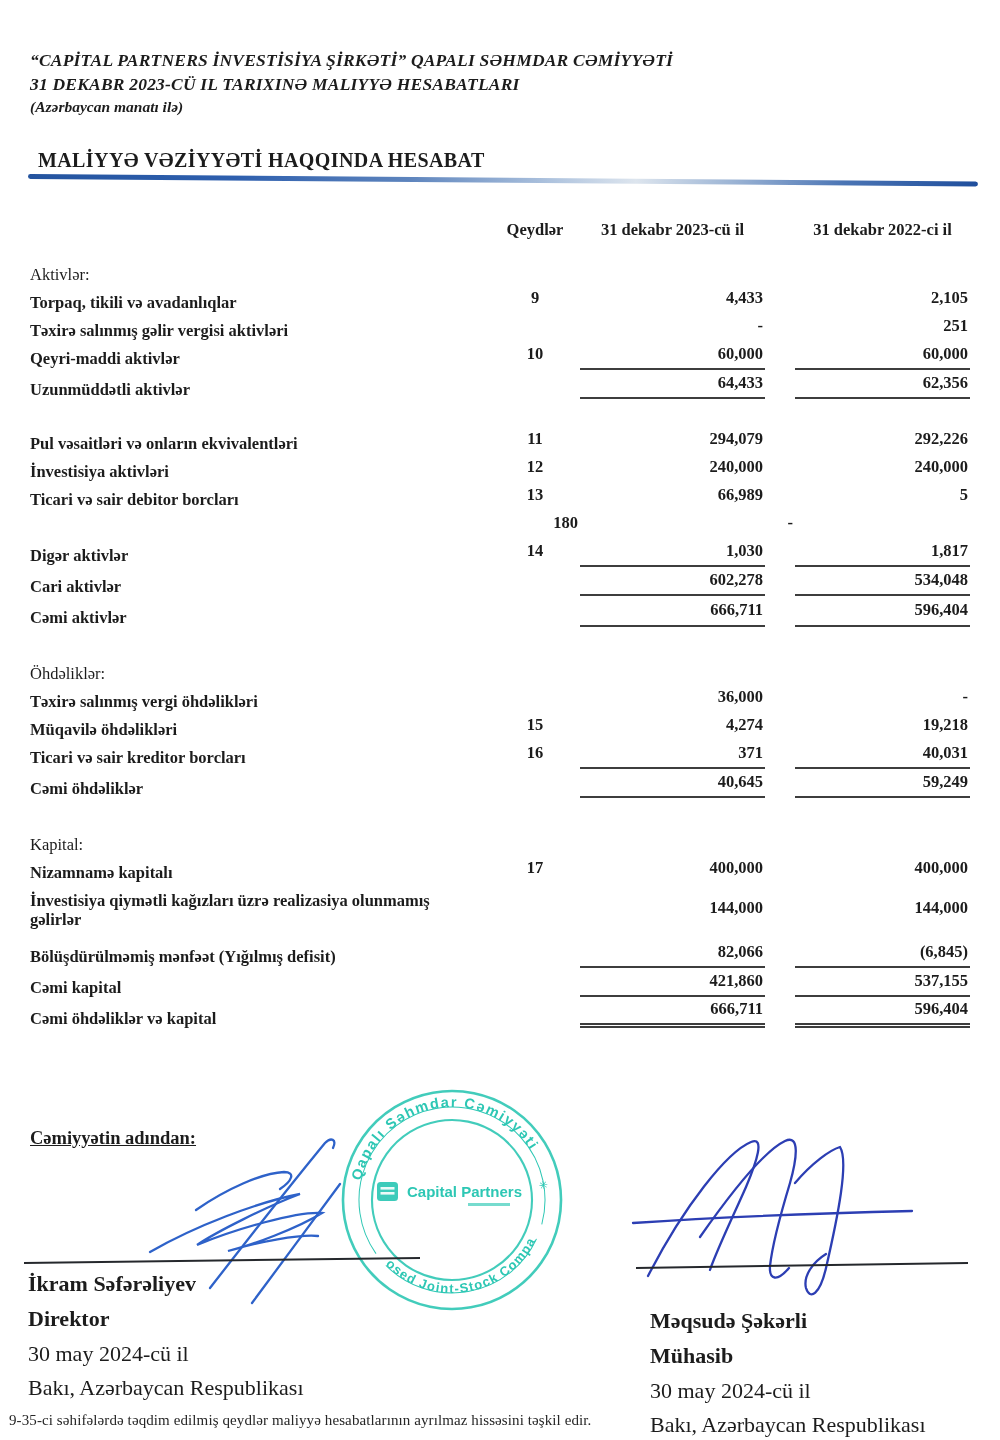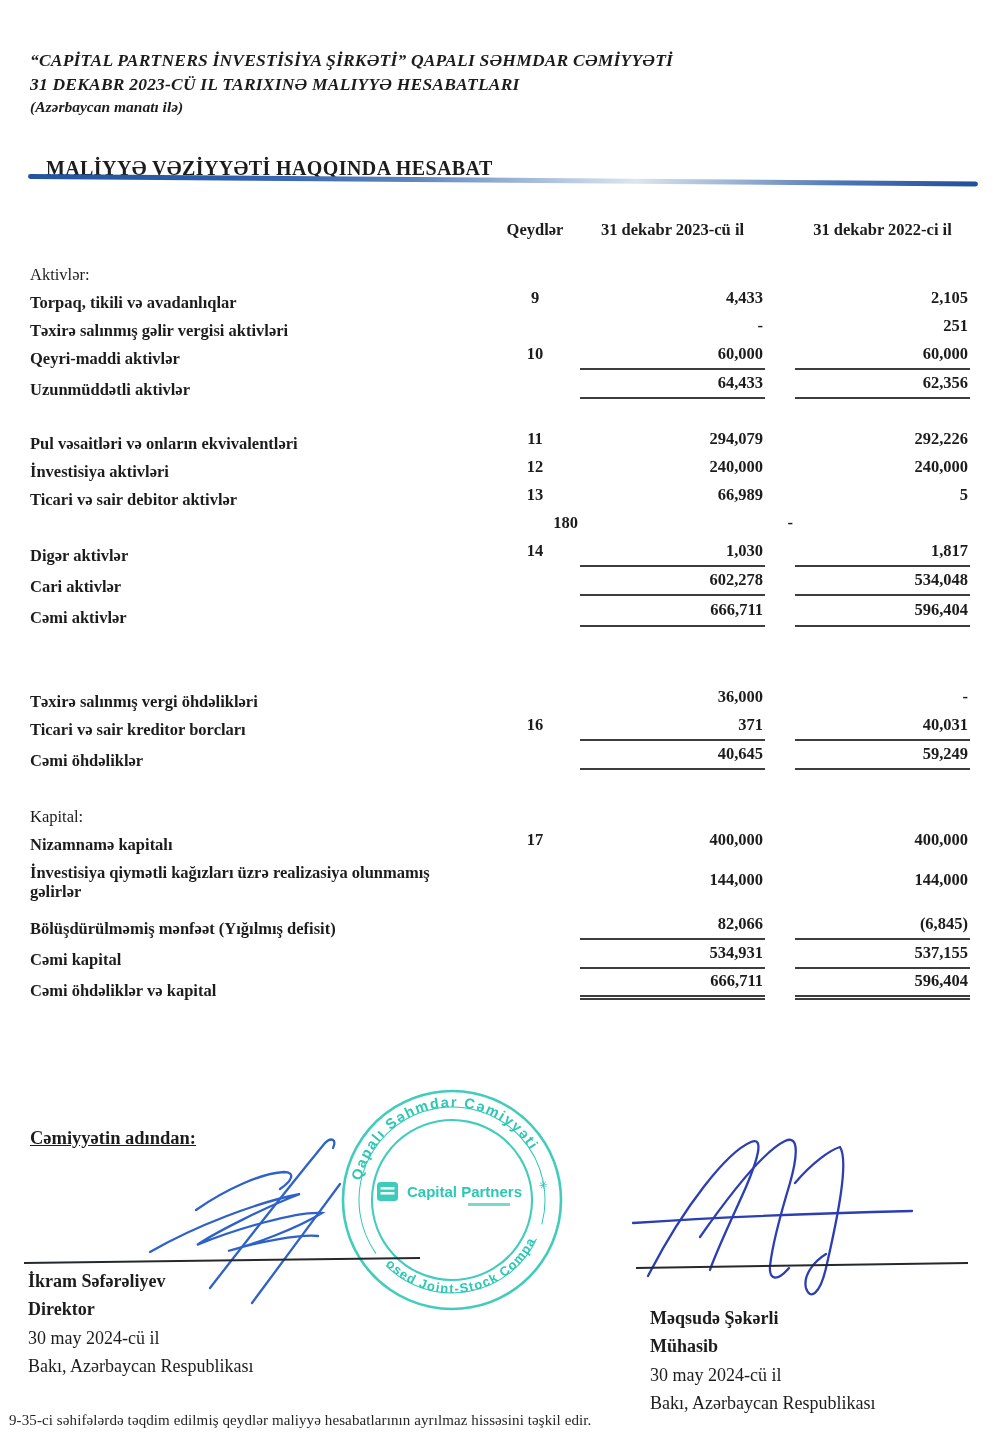--- a/index.html
+++ b/index.html
@@ -14,21 +14,21 @@
   .page{position:absolute;inset:0;}
 
   
   .doc-header{position:absolute;top:48px;left:30px;right:20px;line-height:1.38;}
   .doc-header .l1,.doc-header .l2{
     font-size:17.5px;font-weight:bold;font-style:italic;letter-spacing:.2px;
   }
   .doc-header .l3{font-size:15.5px;font-weight:bold;font-style:italic;}
 
   .statement-title{
-    position:absolute;top:141px;left:30px;margin:16px;
+    position:absolute;top:141px;left:30px;margin:8px;
     font-size:20px;font-weight:bold;letter-spacing:.4px;
   }
   .title-rule{
     position:absolute;top:174px;left:28px;width:950px;height:5px;
     transform:rotate(0.45deg);transform-origin:left center;
     border-radius:3px;
     background:linear-gradient(90deg,
       #24549f 0%, #2e5fae 22%, #5d84bd 40%, #aec3de 55%,
       #dde5ee 64%, #9db5d5 74%, #4a74b4 86%, #1f4e9c 100%);
   }
@@ -55,21 +55,21 @@
   .trow.wrap{height:56px;}
   .trow.wrap .c-label{align-items:center;}
   .trow.wrap .c-v{align-items:center;}
 
   .c-v.lt{border-top:2px solid #3d3d3d;}
   .c-v.lb{border-bottom:2px solid #3d3d3d;}
   .c-v.db{border-bottom:5px double #3d3d3d;}
 
   
   .sig-heading{position:absolute;top:1128px;left:30px;font-size:18.5px;font-weight:bold;text-decoration:underline;}
-  .sig-block{position:absolute;font-size:18px;line-height:1.58;}
+  .sig-block{position:absolute;font-size:22px;line-height:1.58;}
   .sig-block .nm,.sig-block .rl{font-weight:bold;}
   .sig-left{top:1267px;left:28px;}
   .sig-right{top:1304px;left:650px;}
 
   .ink{position:absolute;left:0;top:1075px;width:1000px;height:310px;pointer-events:none;}
 
   
   .footnote{position:absolute;top:1412px;left:9px;right:10px;font-size:15px;letter-spacing:.1px;color:#262626;}
 </style>
 </head>
@@ -139,21 +139,21 @@
           <div class="c-v c-v2">292,226</div>
         </div>
         <div class="trow item">
           <div class="c-label">İnvestisiya aktivləri</div>
           <div class="c-note">12</div>
           <div class="c-v c-v1">240,000</div>
           <div class="c-gap"></div>
           <div class="c-v c-v2">240,000</div>
         </div>
         <div class="trow item">
-          <div class="c-label">Ticari və sair debitor aktivlər</div>
+          <div class="c-label">Ticari və sair debitor borcları</div>
           <div class="c-note">13</div>
           <div class="c-v c-v1">66,989</div>
           <div class="c-gap"></div>
           <div class="c-v c-v2">5</div>
         </div>
         <div class="trow item">
           <div class="c-note"></div>
           <div class="c-v c-v1">180</div>
           <div class="c-gap"></div>
           <div class="c-v c-v2">-</div>
@@ -174,31 +174,39 @@
         </div>
         <div class="trow total">
           <div class="c-label">Cəmi aktivlər</div>
           <div class="c-note"></div>
           <div class="c-v c-v1 lb">666,711</div>
           <div class="c-gap"></div>
           <div class="c-v c-v2 lb">596,404</div>
         </div>
         <div class="trow spacer"></div>
         <div class="trow section">
+          <div class="c-label">Öhdəliklər:</div>
           <div class="c-note"></div>
           <div class="c-v c-v1"></div>
           <div class="c-gap"></div>
           <div class="c-v c-v2"></div>
         </div>
         <div class="trow item">
           <div class="c-label">Təxirə salınmış vergi öhdəlikləri</div>
           <div class="c-note"></div>
           <div class="c-v c-v1">36,000</div>
           <div class="c-gap"></div>
           <div class="c-v c-v2">-</div>
+        </div>
+        <div class="trow item">
+          <div class="c-label">Müqavilə öhdəlikləri</div>
+          <div class="c-note">15</div>
+          <div class="c-v c-v1">4,274</div>
+          <div class="c-gap"></div>
+          <div class="c-v c-v2">19,218</div>
         </div>
         <div class="trow item">
           <div class="c-label">Ticari və sair kreditor borcları</div>
           <div class="c-note">16</div>
           <div class="c-v c-v1">371</div>
           <div class="c-gap"></div>
           <div class="c-v c-v2">40,031</div>
         </div>
         <div class="trow total">
           <div class="c-label">Cəmi öhdəliklər</div>
@@ -232,21 +240,21 @@
         <div class="trow item">
           <div class="c-label">Bölüşdürülməmiş mənfəət (Yığılmış defisit)</div>
           <div class="c-note"></div>
           <div class="c-v c-v1">82,066</div>
           <div class="c-gap"></div>
           <div class="c-v c-v2">(6,845)</div>
         </div>
         <div class="trow total">
           <div class="c-label">Cəmi kapital</div>
           <div class="c-note"></div>
-          <div class="c-v c-v1 lt lb">534,931</div>
+          <div class="c-v c-v1 lt lb">421,860</div>
           <div class="c-gap"></div>
           <div class="c-v c-v2 lt lb">537,155</div>
         </div>
         <div class="trow total">
           <div class="c-label">Cəmi öhdəliklər və kapital</div>
           <div class="c-note"></div>
           <div class="c-v c-v1 db">666,711</div>
           <div class="c-gap"></div>
           <div class="c-v c-v2 db">596,404</div>
         </div>

